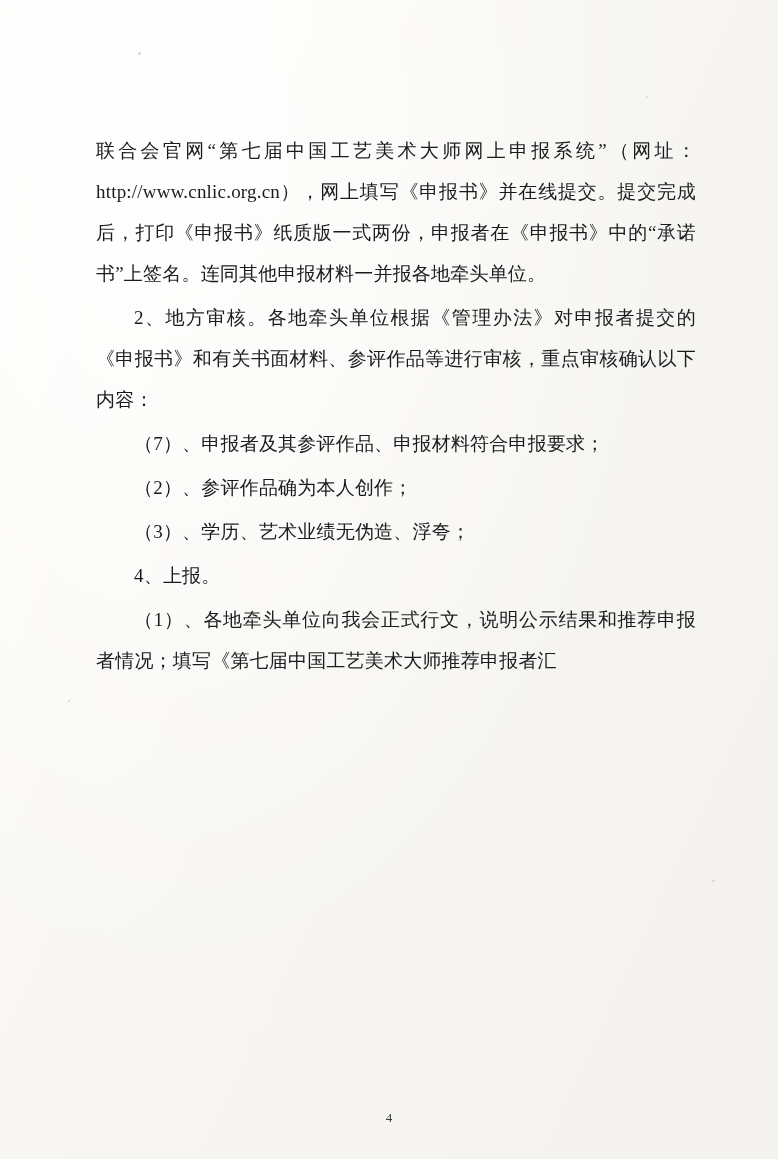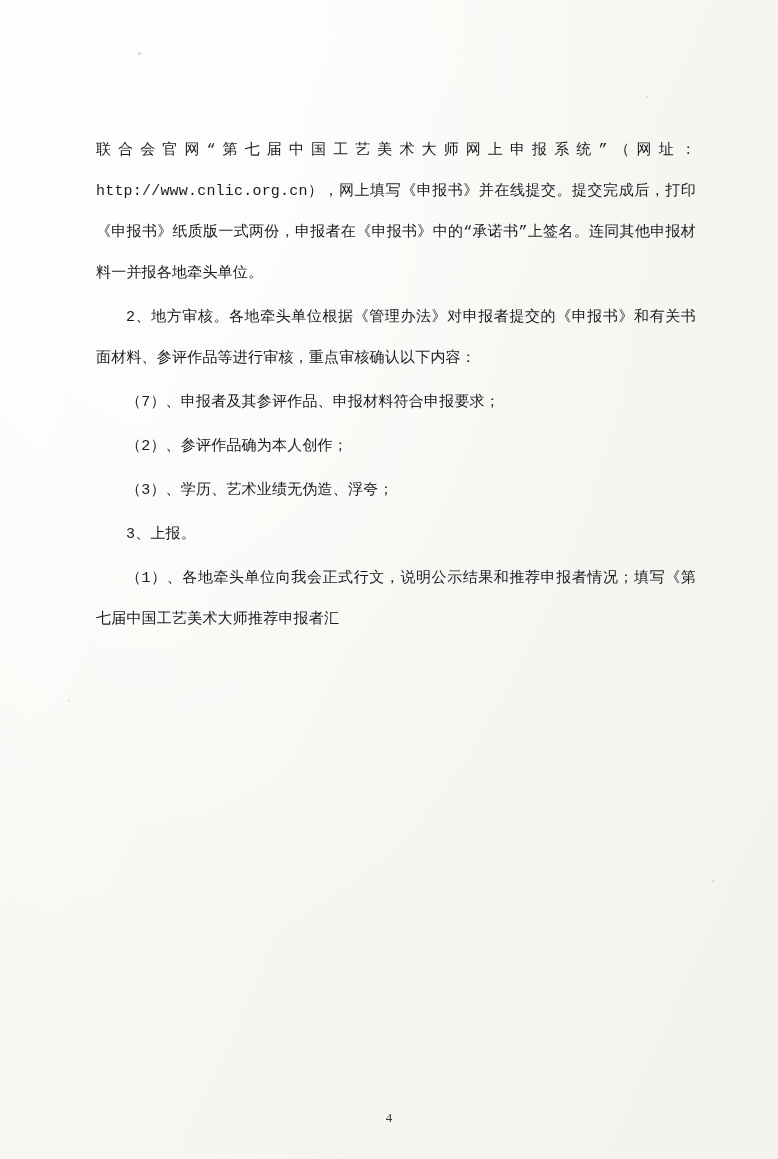--- a/index.html
+++ b/index.html
@@ -30,27 +30,27 @@
     pointer-events: none;
   }
   .content {
     position: absolute;
     left: 96px;
     top: 130px;
     width: 600px;
   }
   .para {
     margin: 0 0 3px 0;
-    font-size: 15px;
+    font-size: 19px;
     line-height: 41px;
     color: #1b1b1f;
     text-align: justify;
     text-justify: inter-ideograph;
     letter-spacing: 0.2px;
-    font-family: Liberation Mono, monospace;
+    font-family: Liberation Serif, serif;
   }
   .indent {
     text-indent: 2em;
   }
   .page-number {
     position: absolute;
     left: 0;
     right: 0;
     bottom: 33px;
     text-align: center;
@@ -79,18 +79,18 @@
   <span class="speck s2"></span>
   <span class="speck s3"></span>
   <span class="speck s4"></span>
 
   <div class="content">
     <p class="para">联合会官网“第七届中国工艺美术大师网上申报系统”（网址：http://www.cnlic.org.cn），网上填写《申报书》并在线提交。提交完成后，打印《申报书》纸质版一式两份，申报者在《申报书》中的“承诺书”上签名。连同其他申报材料一并报各地牵头单位。</p>
     <p class="para indent">2、地方审核。各地牵头单位根据《管理办法》对申报者提交的《申报书》和有关书面材料、参评作品等进行审核，重点审核确认以下内容：</p>
     <p class="para indent">（7）、申报者及其参评作品、申报材料符合申报要求；</p>
     <p class="para indent">（2）、参评作品确为本人创作；</p>
     <p class="para indent">（3）、学历、艺术业绩无伪造、浮夸；</p>
-    <p class="para indent">3、上报。</p>
+    <p class="para indent">4、上报。</p>
     <p class="para indent">（1）、各地牵头单位向我会正式行文，说明公示结果和推荐申报者情况；填写《第七届中国工艺美术大师推荐申报者汇</p>
   </div>
 
   <div class="page-number">4</div>
 </div>
 
 </body></html>

